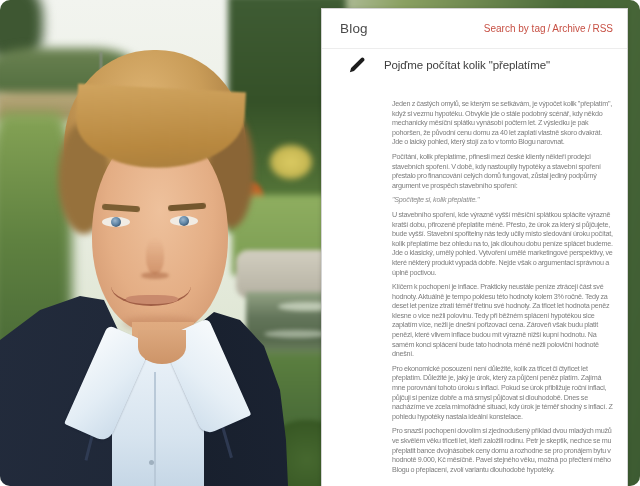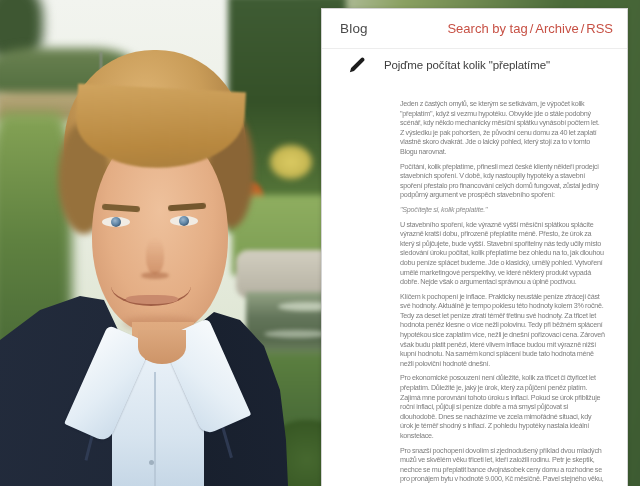--- a/index.html
+++ b/index.html
@@ -1,18 +1,18 @@
 <!DOCTYPE html>
 <html><head>
 <meta charset="utf-8">
 <style>
   * { margin:0; padding:0; box-sizing:border-box; }
   html,body { width:640px; height:486px; overflow:hidden; background:#fff;
               font-family:"Liberation Sans", sans-serif; }
-  .stage { position:relative; width:640px; height:486px; overflow:hidden; }
+  .stage { position:relative; width:640px; height:486px; overflow:hidden;border-radius:10px; }
 
   
   .photo { position:absolute; inset:0; }
   .photo div { position:absolute; }
   .sky { inset:0; background:linear-gradient(180deg,#f2f4ef 0%,#eaeee3 40%,#dfe6d4 70%,#d6dfc9 100%); }
   .right-underlay { left:300px; top:-10px; width:350px; height:506px;
     background:linear-gradient(105deg,#c9cfc0 0%,#8aa061 22%,#4b6a3a 55%,#3c5a31 100%); filter:blur(3px); }
   .topleft-foliage { left:-15px; top:-15px; width:58px; height:78px; background:#3e5732; border-radius:40%; filter:blur(6px); }
   .treeline-left { left:-10px; top:48px; width:145px; height:56px; border-radius:30%;
     background:linear-gradient(180deg,#6a8150,#4d6a3c); filter:blur(5px); }
@@ -87,30 +87,30 @@
   .neck-v { left:138px; top:330px; width:48px; height:34px; border-radius:0 0 50% 50%;
     background:linear-gradient(180deg,#dca87e,#cd9468); }
 
   
   .panel { position:absolute; left:321px; top:8px; width:307px; height:478px;
     background:#fff; border:1px solid #d4d4d4; border-bottom:none; z-index:10;
     box-shadow:0 1px 4px rgba(0,0,0,.18); }
   .panel-header { height:40px; display:flex; align-items:center; justify-content:space-between;
     padding:0 14px 0 18px; border-bottom:1px solid #ededed; }
   .blog-title { font-size:13.5px; color:#4a4a4a; text-decoration:none; letter-spacing:.2px; }
-  .nav { font-size:13px; color:#c75044; white-space:nowrap; }
+  .nav { font-size:10px; color:#c75044; white-space:nowrap; }
   .nav a { color:#c75044; text-decoration:none; }
   .nav .sep { margin:0 2px; }
   .post { position:relative; padding:9px 10px 0 62px; }
   .pencil { position:absolute; left:26px; top:7px; width:18px; height:18px; }
   .post-title { font-size:11.5px; line-height:14px; font-weight:400; color:#3e3e3e;
     letter-spacing:-.1px; margin:0 0 27px; text-decoration:none; display:block; }
   .post-body { width:237px; }
   .post-body p { font-size:7.2px; line-height:9.6px; letter-spacing:-.25px; word-spacing:-.3px;
-    color:#7d7d7d; margin:0 16px 5px; }
+    color:#7d7d7d; margin:0 8px 5px; }
   .post-body p.quote { font-style:italic; color:#8c8c8c; }
 </style>
 </head>
 <body>
 
 <div class="stage">
 
   <div class="photo">
     <div class="sky"></div>
     <div class="right-underlay"></div>

